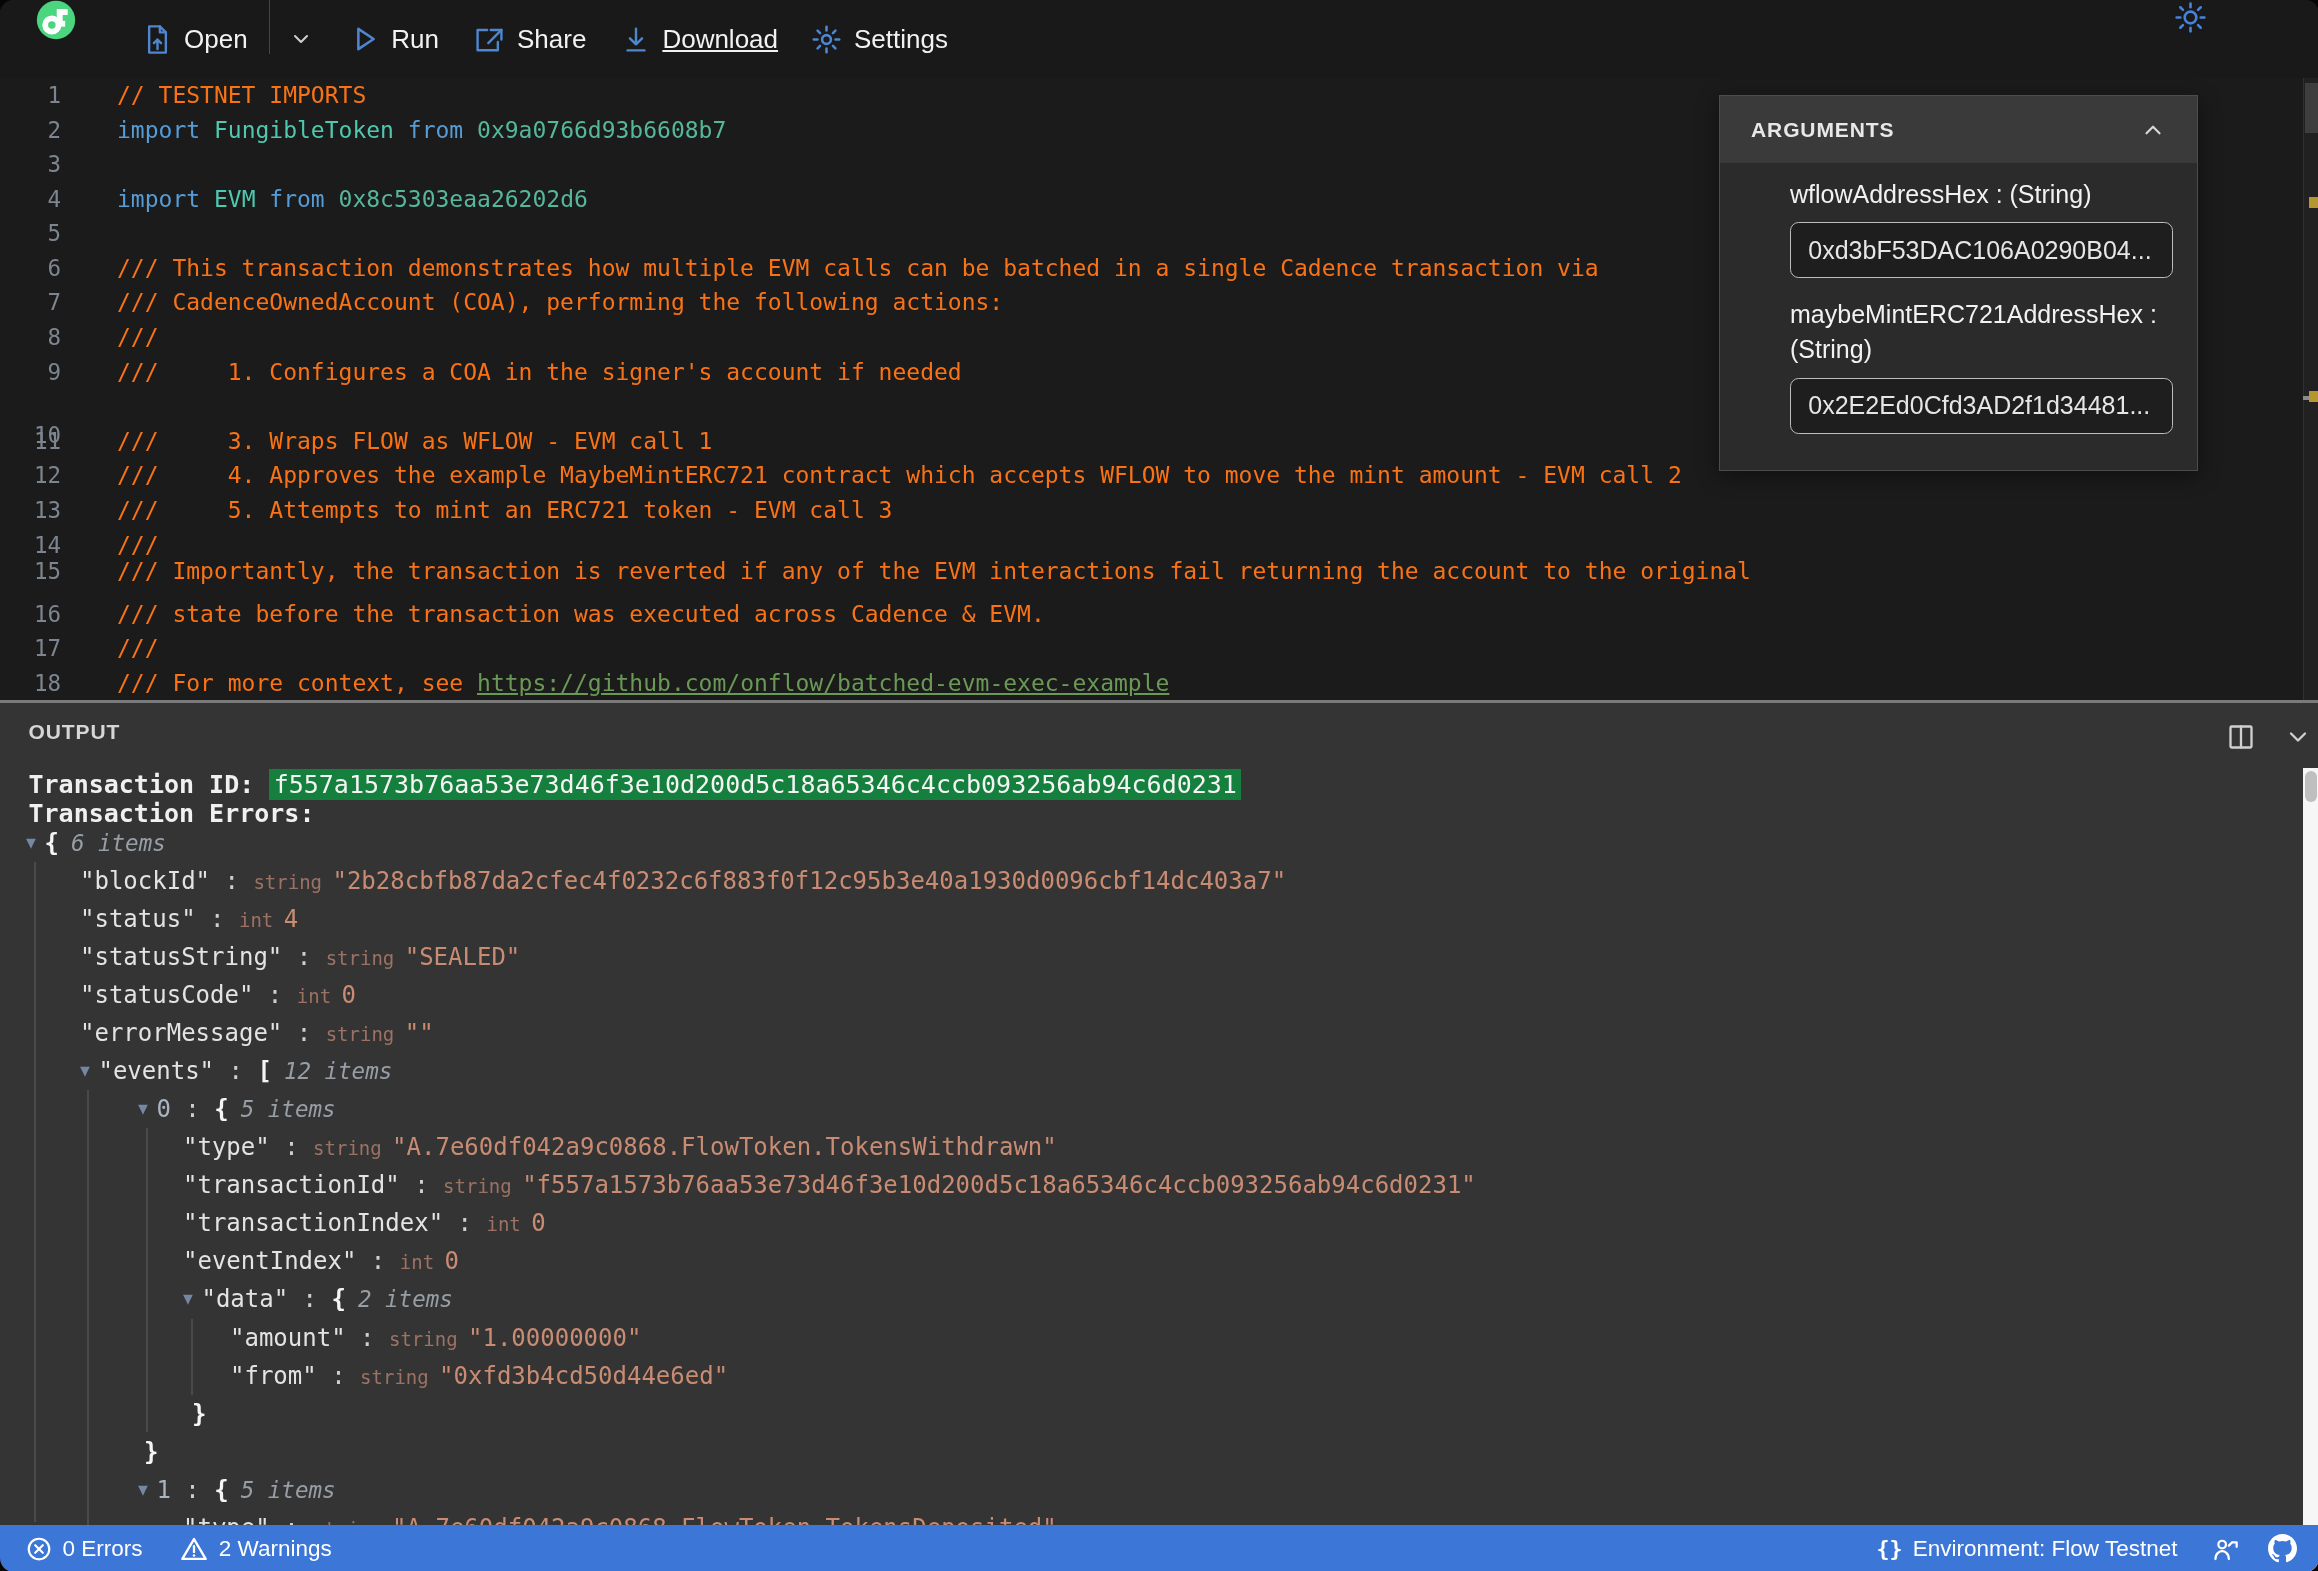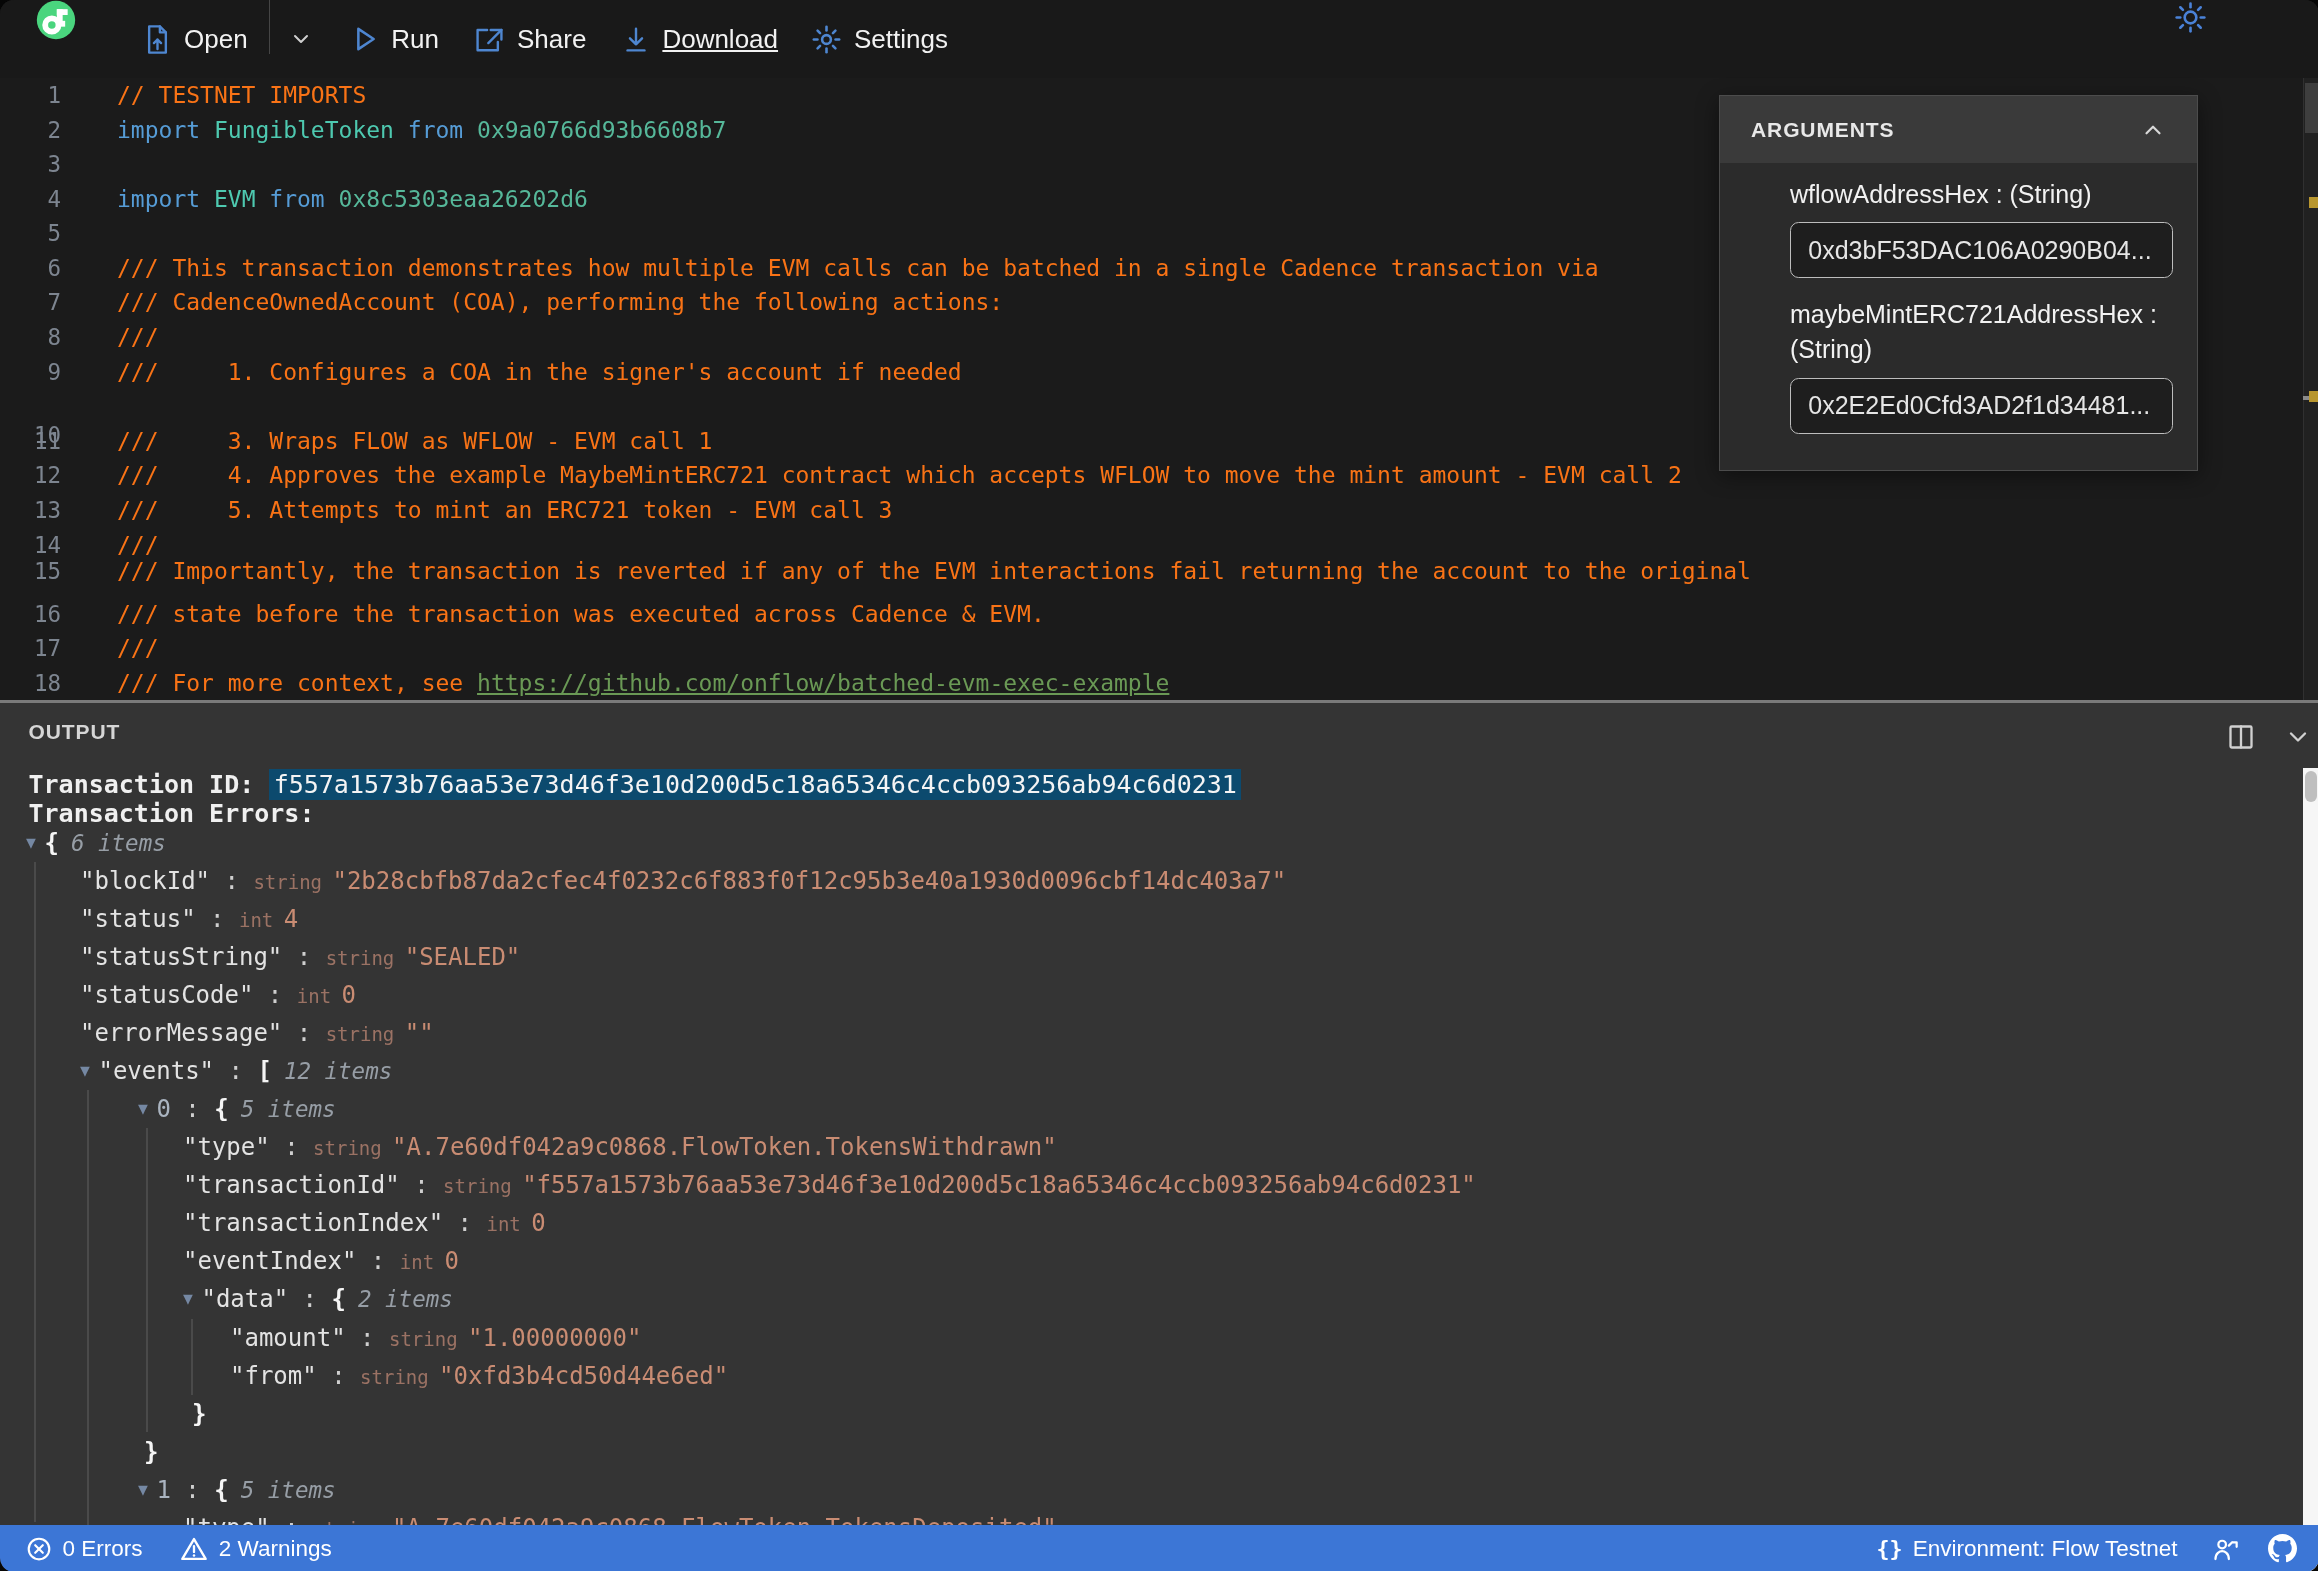--- a/index.html
+++ b/index.html
@@ -44,21 +44,21 @@
              border:1.7px solid #bdbdbd;border-radius:8.6px;color:#e6e6e6;font-size:25px;
              font-family:"Liberation Sans",sans-serif;padding:0 17.3px;}
 
   
   .splitter{position:absolute;left:0;top:700px;width:2319px;height:2.6px;background:#7a7a7a;z-index:4;cursor:row-resize;}
   .output{position:absolute;left:0;top:703px;width:2319px;height:869px;background:#343434;overflow:hidden;z-index:1;}
   .out-title{position:absolute;left:28.5px;top:17.3px;color:#d6d6d6;font-size:21px;font-weight:bold;letter-spacing:0.9px;}
   .out-icons{position:absolute;top:21px;left:2227px;display:flex;gap:29px;}
   .mono{font-family:"DejaVu Sans Mono",monospace;}
   .tx-line{position:absolute;left:28.5px;height:29px;line-height:29px;white-space:pre;font-size:25px;color:#f0f0f0;font-weight:bold;}
-  .sel{background:#0c4a6e;font-weight:normal;color:#f4f4f4;padding:0.9px 4.3px;}
+  .sel{background:#15803d;font-weight:normal;color:#f4f4f4;padding:0.9px 4.3px;}
   .jrow{position:absolute;height:38px;line-height:38px;white-space:pre;font-size:24px;font-family:"DejaVu Sans Mono",monospace;}
   .jtri{color:#7588a3;font-size:16.4px;margin-right:8.6px;display:inline-block;transform:translateY(-2.6px);}
   .jkey{color:#e3e3e3;}
   .jidx{color:#aab4c0;}
   .jcolon{color:#cfcfcf;}
   .jtype{color:#9b7264;font-size:19px;margin-right:10.4px;}
   .jval{color:#c98c73;}
   .jbrace{color:#f5f5f5;font-weight:bold;}
   .jitems{color:#979ea6;font-style:italic;font-size:22.5px;margin-left:12px;}
   .guide{position:absolute;width:1.7px;background:#4a4a4a;}

